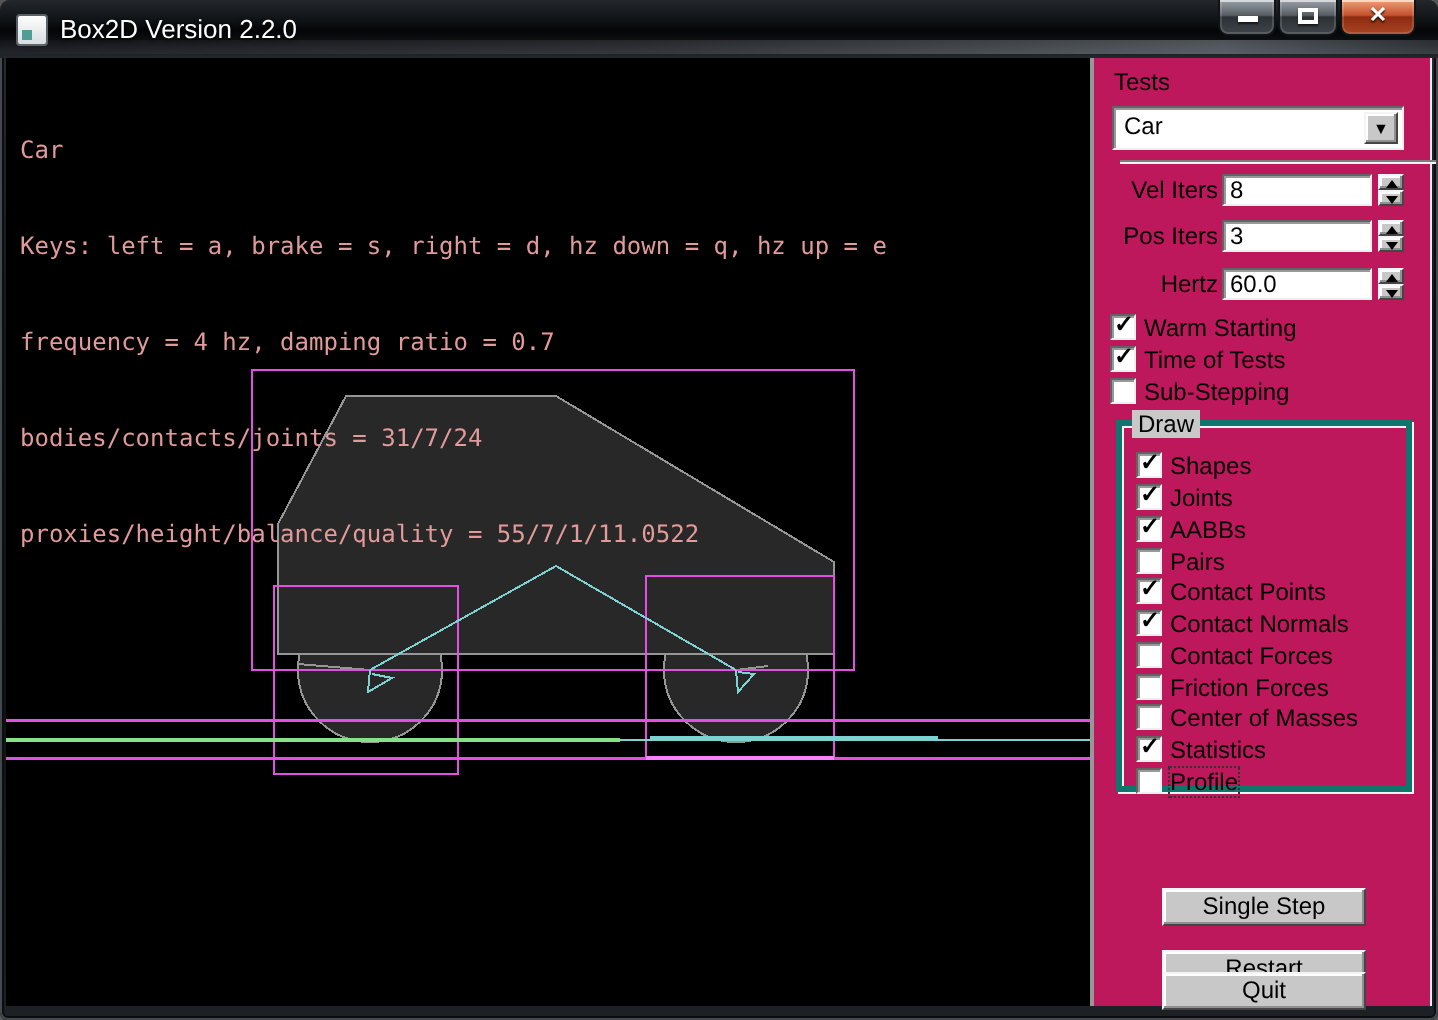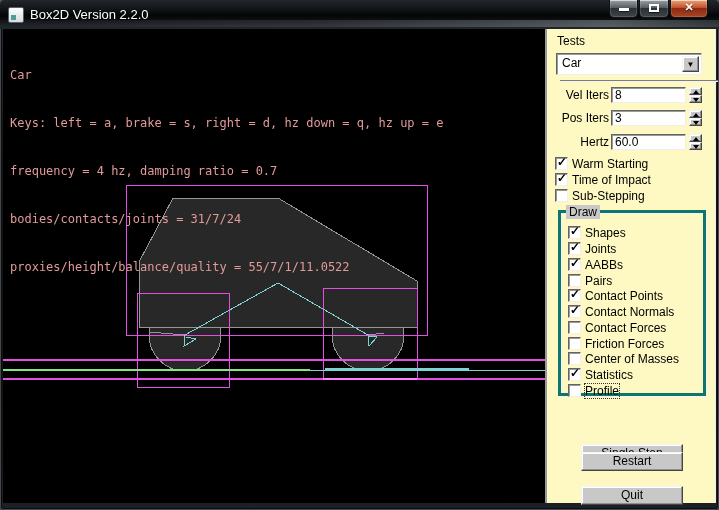--- a/index.html
+++ b/index.html
@@ -35,21 +35,21 @@
     font-size:11px; font-weight:bold; text-shadow:0 1px 1px rgba(0,0,0,.7); }
 
   
   .client { position:absolute; left:3px; top:29px; width:713px; height:474px; background:#000; }
 
   .canvas { position:absolute; left:0; top:0; width:542px; height:474px; background:#000; overflow:hidden; }
   .stats { position:absolute; left:7px; top:6px; color:#e29a9a;
     font-family:"DejaVu Sans Mono", monospace; font-size:12px; line-height:16px; white-space:pre; }
 
   
-  .panel { position:absolute; left:542px; top:0; width:171px; height:474px; background:#fef9c3;
+  .panel { position:absolute; left:542px; top:0; width:171px; height:474px; background:#be185d;
     border-left:2px solid #96989a; border-right:1px solid #eceff1; font-size:12px; color:#000; }
   .plabel { position:absolute; white-space:nowrap; }
 
   .sunken { background:#fff; border:1px solid; border-color:#636363 #efefef #efefef #636363;
     box-shadow:inset 1px 1px 0 rgba(0,0,0,.4); }
   .raised { background:#c8c8c8; border:1px solid; border-color:#f4f4f4 #454545 #454545 #f4f4f4;
     box-shadow:inset -1px -1px 0 #909090, inset 1px 1px 0 #ffffff; }
 
   .dropdown { position:absolute; left:9px; top:24px; width:146px; height:22px; }
   .dropdown .value { position:absolute; left:5px; top:2px; }
@@ -201,21 +201,21 @@
       <div class="check-row" style="left:8px; top:128px;">
         <span class="check-box sunken">
             <span class="check-mark">✓</span>
           </span>
         <span class="check-label">Warm Starting</span>
       </div>
       <div class="check-row" style="left:8px; top:144px;">
         <span class="check-box sunken">
             <span class="check-mark">✓</span>
           </span>
-        <span class="check-label">Time of Impact</span>
+        <span class="check-label">Time of Tests</span>
       </div>
       <div class="check-row" style="left:8px; top:160px;">
         <span class="check-box sunken">
             <span class="check-mark"></span>
           </span>
         <span class="check-label">Sub-Stepping</span>
       </div>
 
       <div class="groupbox">
         <span class="group-title">Draw</span>
@@ -282,18 +282,18 @@
         </div>
         <div class="check-row" style="left:7px; top:171px;">
           <span class="check-box sunken">
               <span class="check-mark"></span>
             </span>
           <span class="check-label focus">Profile</span>
         </div>
       </div>
 
       <div class="pbutton raised" style="top:415px;">Single Step</div>
-      <div class="pbutton raised" style="top:423px;">Restart</div>
+      <div class="pbutton raised" style="top:446px;">Restart</div>
       <div class="pbutton raised" style="top:446px;margin-top:11px;">Quit</div>
 
     </div>
   </div>
 </div>
 
 </body></html>

